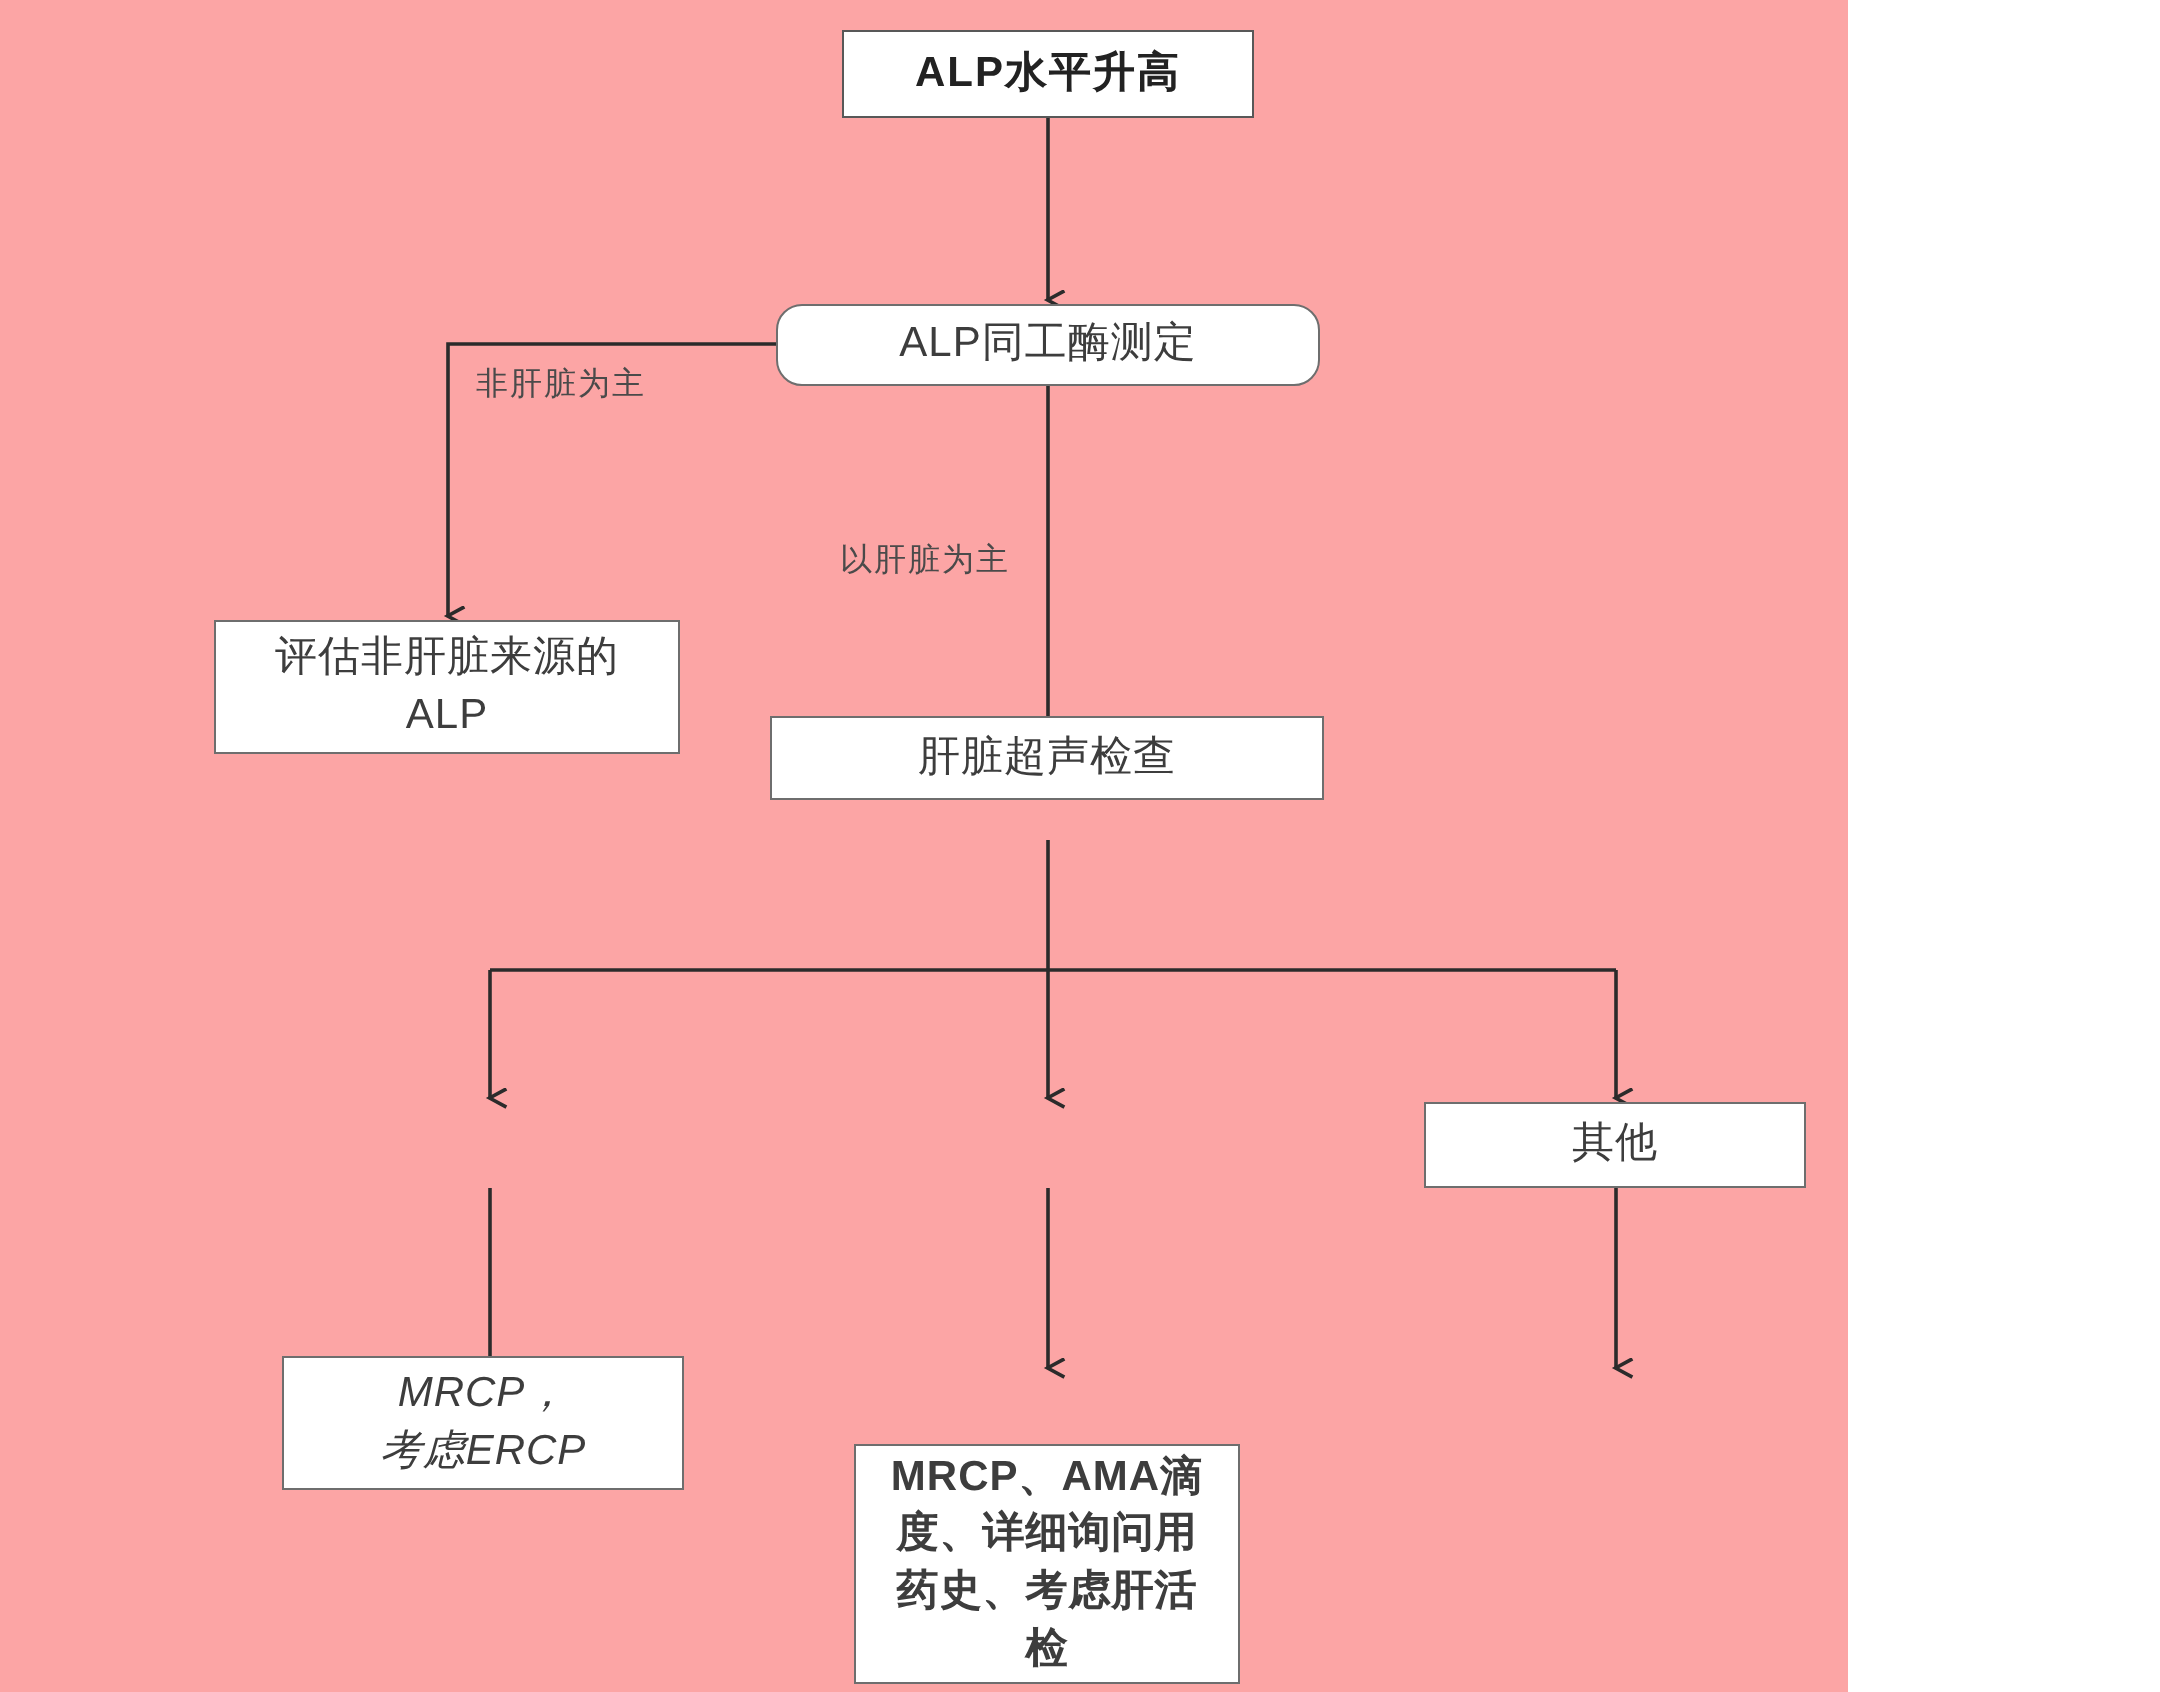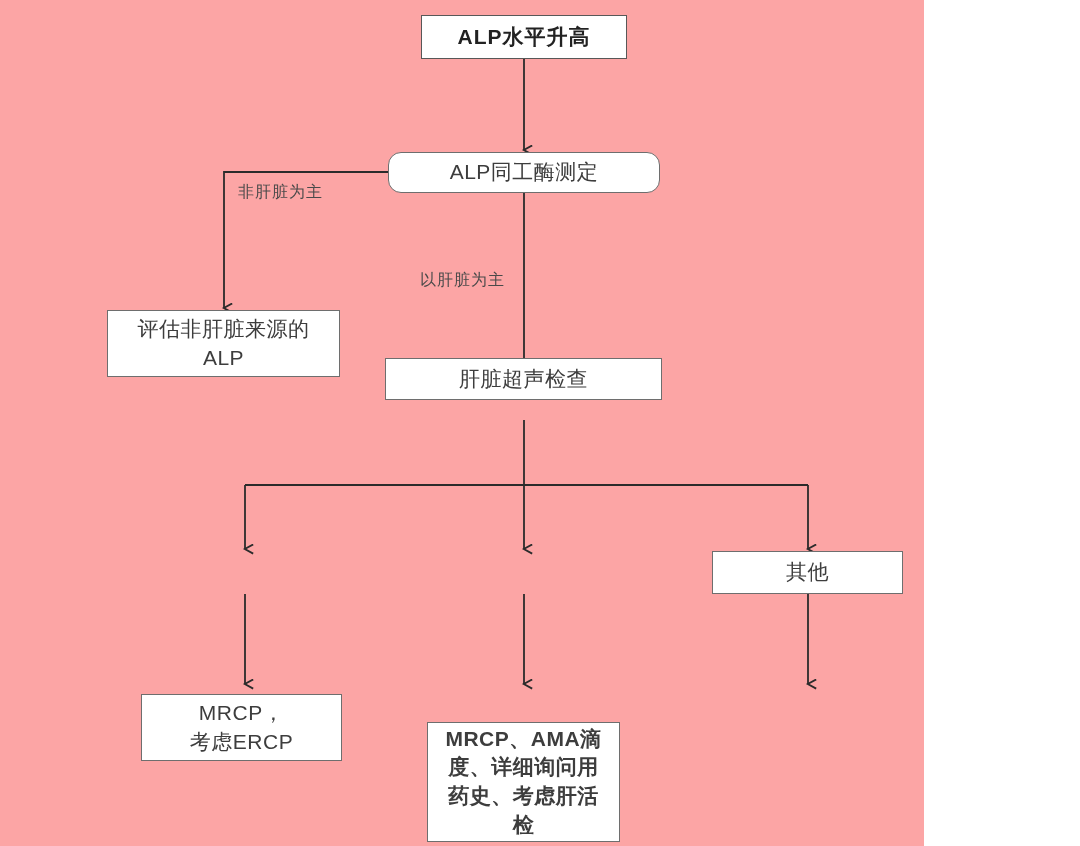--- a/index.html
+++ b/index.html
@@ -61,21 +61,21 @@
   }
 
   
   #node-alp-elevated      { left: 421px; top: 15px;  width: 206px; height: 44px; }
   #node-isoenzyme         { left: 388px; top: 152px; width: 272px; height: 41px; border-radius: 13px; }
   #node-nonhepatic-source { left: 107px; top: 310px; width: 233px; height: 67px; }
   #node-liver-ultrasound  { left: 385px; top: 358px; width: 277px; height: 42px; }
   #node-duct-dilated      { left: 150px; top: 551px; width: 190px; height: 43px; }
   #node-duct-not-dilated  { left: 428px; top: 551px; width: 192px; height: 43px; }
   #node-other             { left: 712px; top: 551px; width: 191px; height: 43px; }
-  #node-mrcp-ercp         { left: 141px; top: 694px; width: 201px; height: 67px; }
+  #node-mrcp-ercp         { left: 141px; top: 678px; width: 201px; height: 67px; font-style: italic; }
   #node-mrcp-ama          { left: 427px; top: 722px; width: 193px; height: 120px; font-weight: bold; }
   #node-liver-mass        { left: 713px; top: 686px; width: 191px; height: 149px; }
 
   
   #label-nonhepatic { left: 238px; top: 182px; }
   #label-hepatic    { left: 420px; top: 270px; }
 </style>
 </head>
 <body>
 

